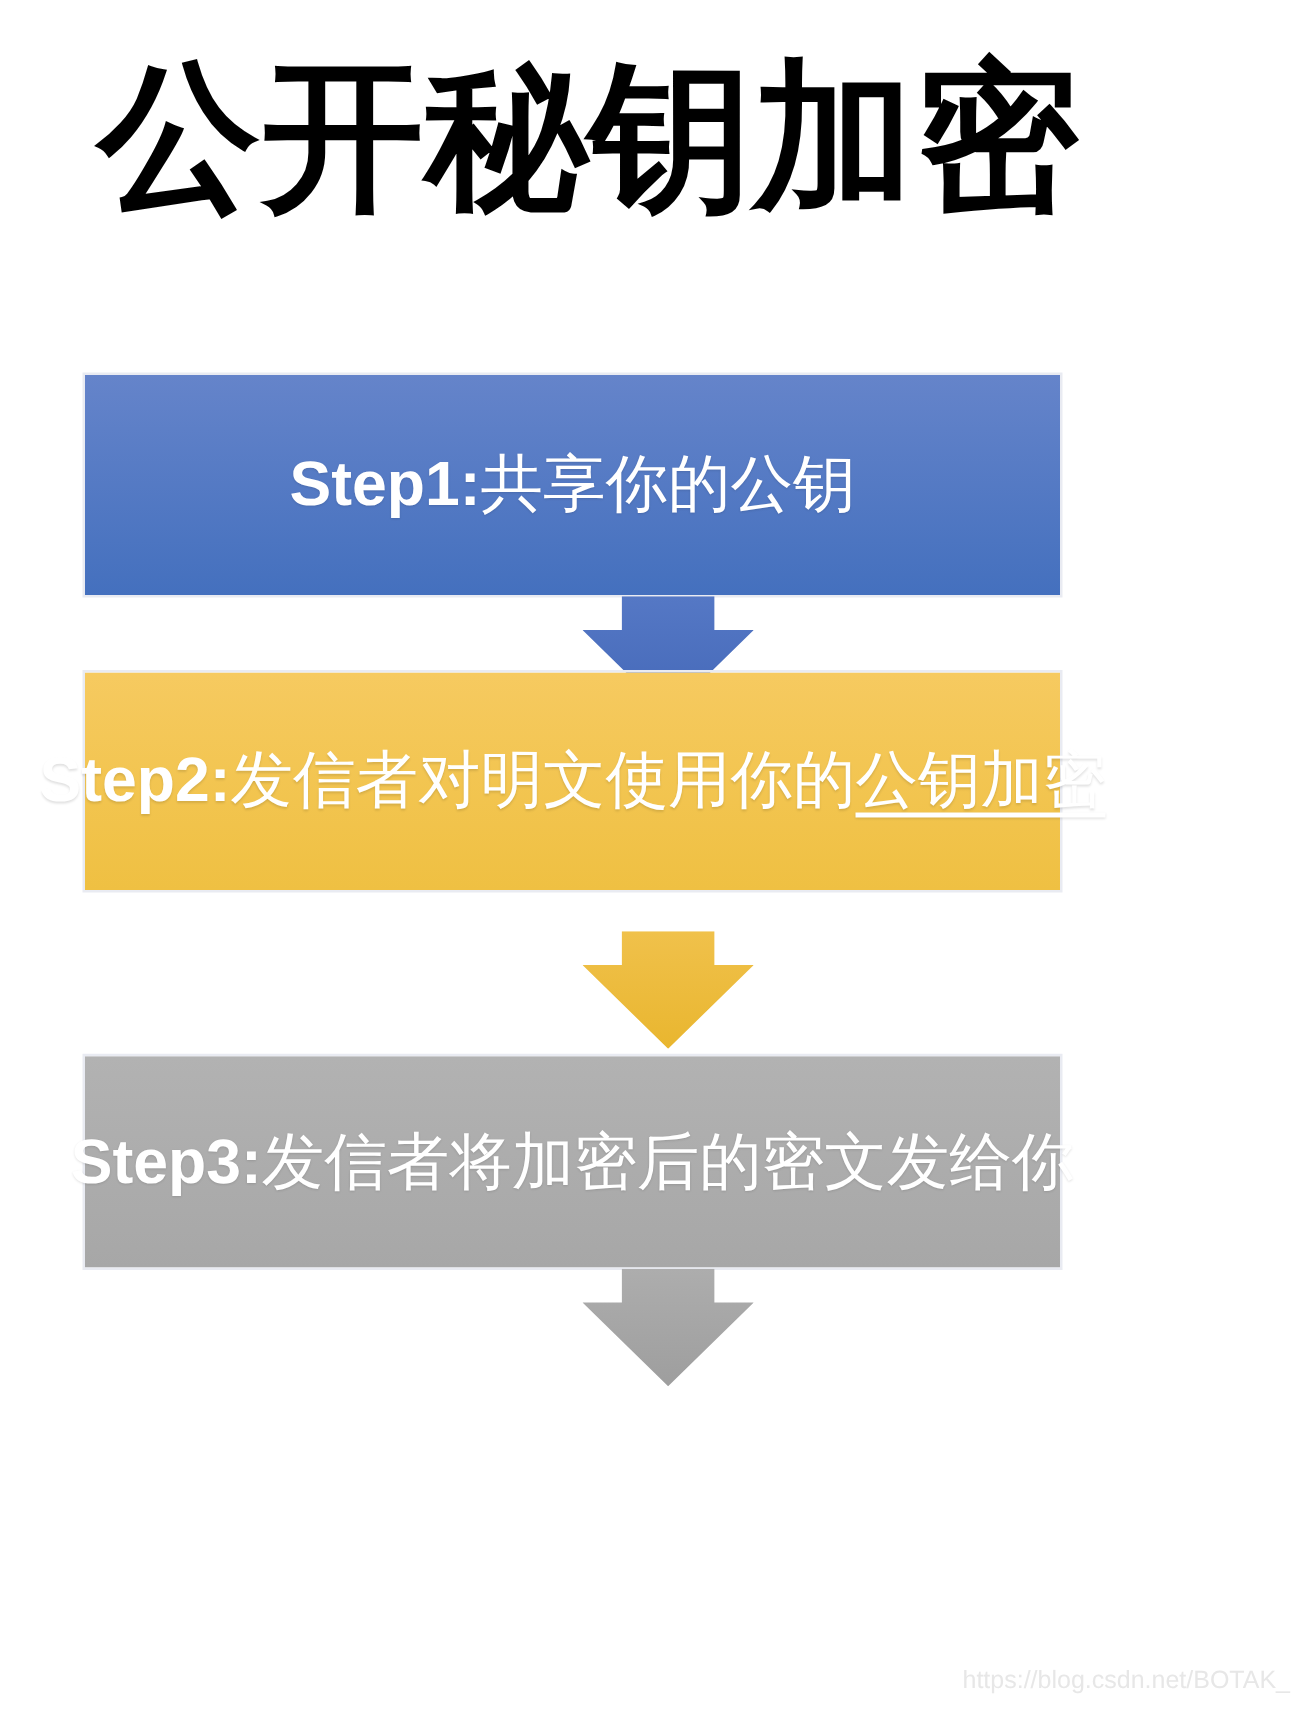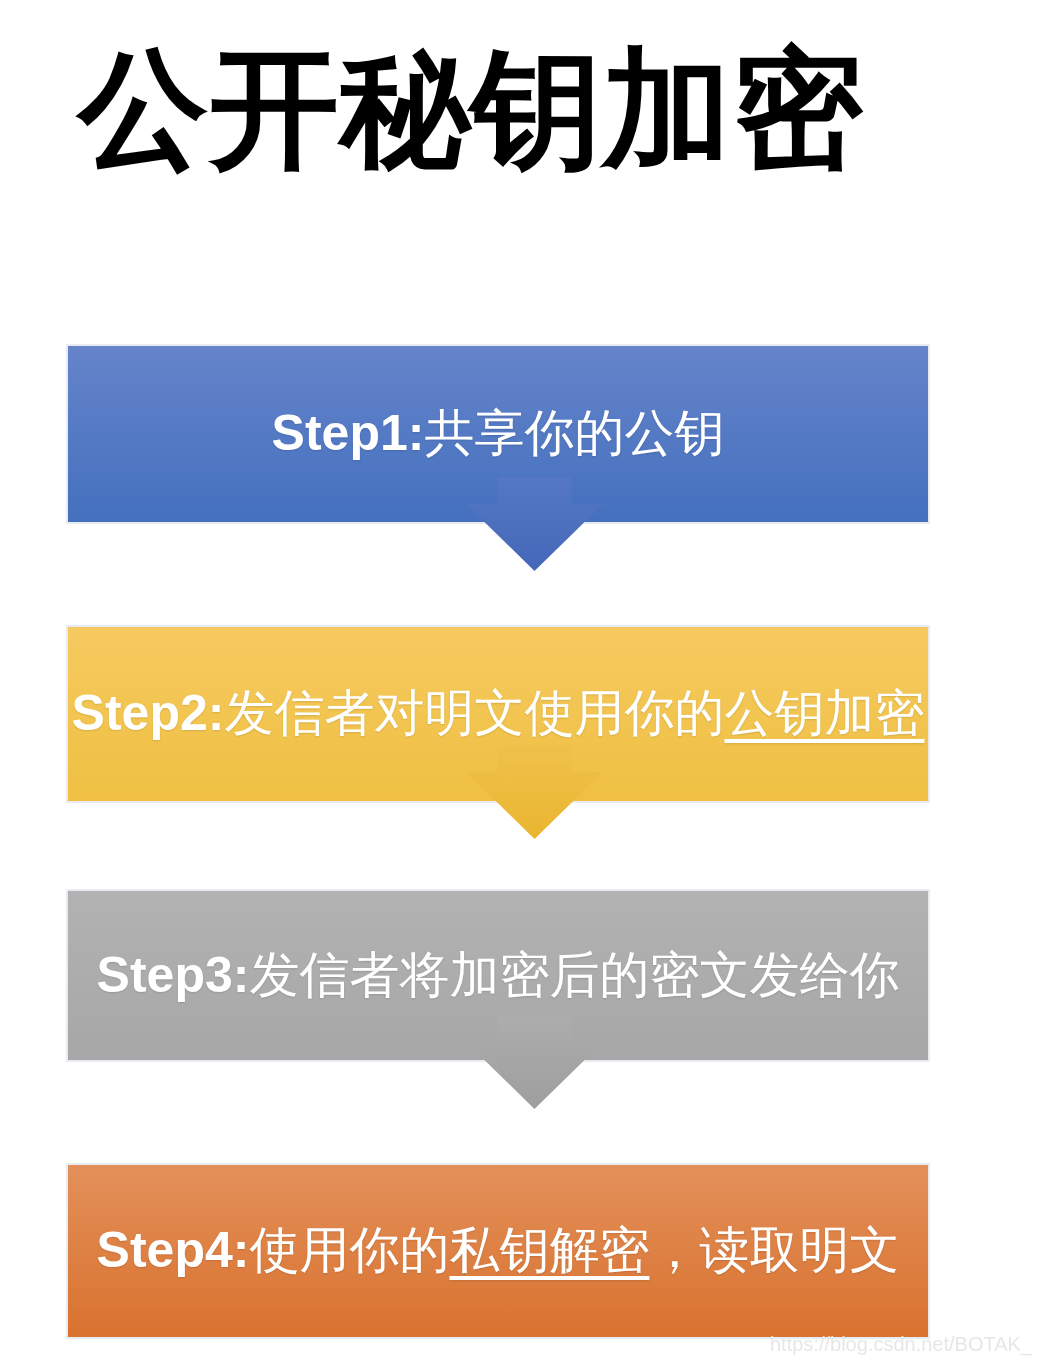--- a/index.html
+++ b/index.html
@@ -23,48 +23,47 @@
     font-weight: 900;
     color: #000000;
     letter-spacing: 1px;
     line-height: 1.25;
     font-family: "Liberation Sans", sans-serif;
     white-space: nowrap;
   }
   .step-box {
     position: absolute;
     left: 66px;
-    width: 864px;
+    width: 784px;
     box-sizing: border-box;
     border: 2px solid #e9ebf2;
     display: flex;
     align-items: center;
     justify-content: center;
     color: #ffffff;
     text-align: center;
-    margin-top: 46px;
   }
   .step-text {
     font-family: "Liberation Serif", serif;
     font-size: 50px;
     line-height: 1.15;
     white-space: nowrap;
     text-shadow: 0 1px 2px rgba(0,0,0,0.12);
   }
   .step-prefix {
     font-family: "Liberation Sans", sans-serif;
     font-weight: 700;
   }
   .u {
     text-decoration: underline;
     text-decoration-thickness: 4px;
     text-underline-offset: 9px;
   }
   .box-1 { top: 298px; height: 180px; background: linear-gradient(#6584ca, #4470be); }
-  .box-2 { top: 579px; height: 178px; background: linear-gradient(#f6ca60, #efc042); justify-content: center; }
+  .box-2 { top: 536px; height: 178px; background: linear-gradient(#f6ca60, #efc042); justify-content: center; }
   .box-3 { top: 843px; height: 173px; background: linear-gradient(#b2b2b2, #a7a7a7); text-align: center; }
   .box-4 { top: 1117px; height: 176px; background: linear-gradient(#e3905a, #d9722f); }
   .flow-arrow {
     position: absolute;
     left: 466px;
     width: 137px;
     height: 94px;
   }
   .arrow-1 { top: 477px; }
   .arrow-2 { top: 745px; }
@@ -126,21 +125,16 @@
   <svg class="flow-arrow arrow-3" viewBox="0 0 137 94">
     <defs>
       <linearGradient id="ag3" x1="0" y1="0" x2="0" y2="1">
         <stop offset="0" stop-color="#adadad"></stop>
         <stop offset="1" stop-color="#9e9e9e"></stop>
       </linearGradient>
     </defs>
     <polygon points="31.5,0 105.5,0 105.5,27 137,27 68.5,94 0,27 31.5,27" fill="url(#ag3)"></polygon>
   </svg>
 
-  <div class="step-box box-4">
-    <div class="step-text">
-      <span class="step-prefix">Step4:</span><span>使用你的</span><span class="u">私钥解密</span><span>，读取明文</span>
-    </div>
-  </div>
 
   <div class="watermark">https://blog.csdn.net/BOTAK_</div>
 
 </div>
 
 </body></html>

